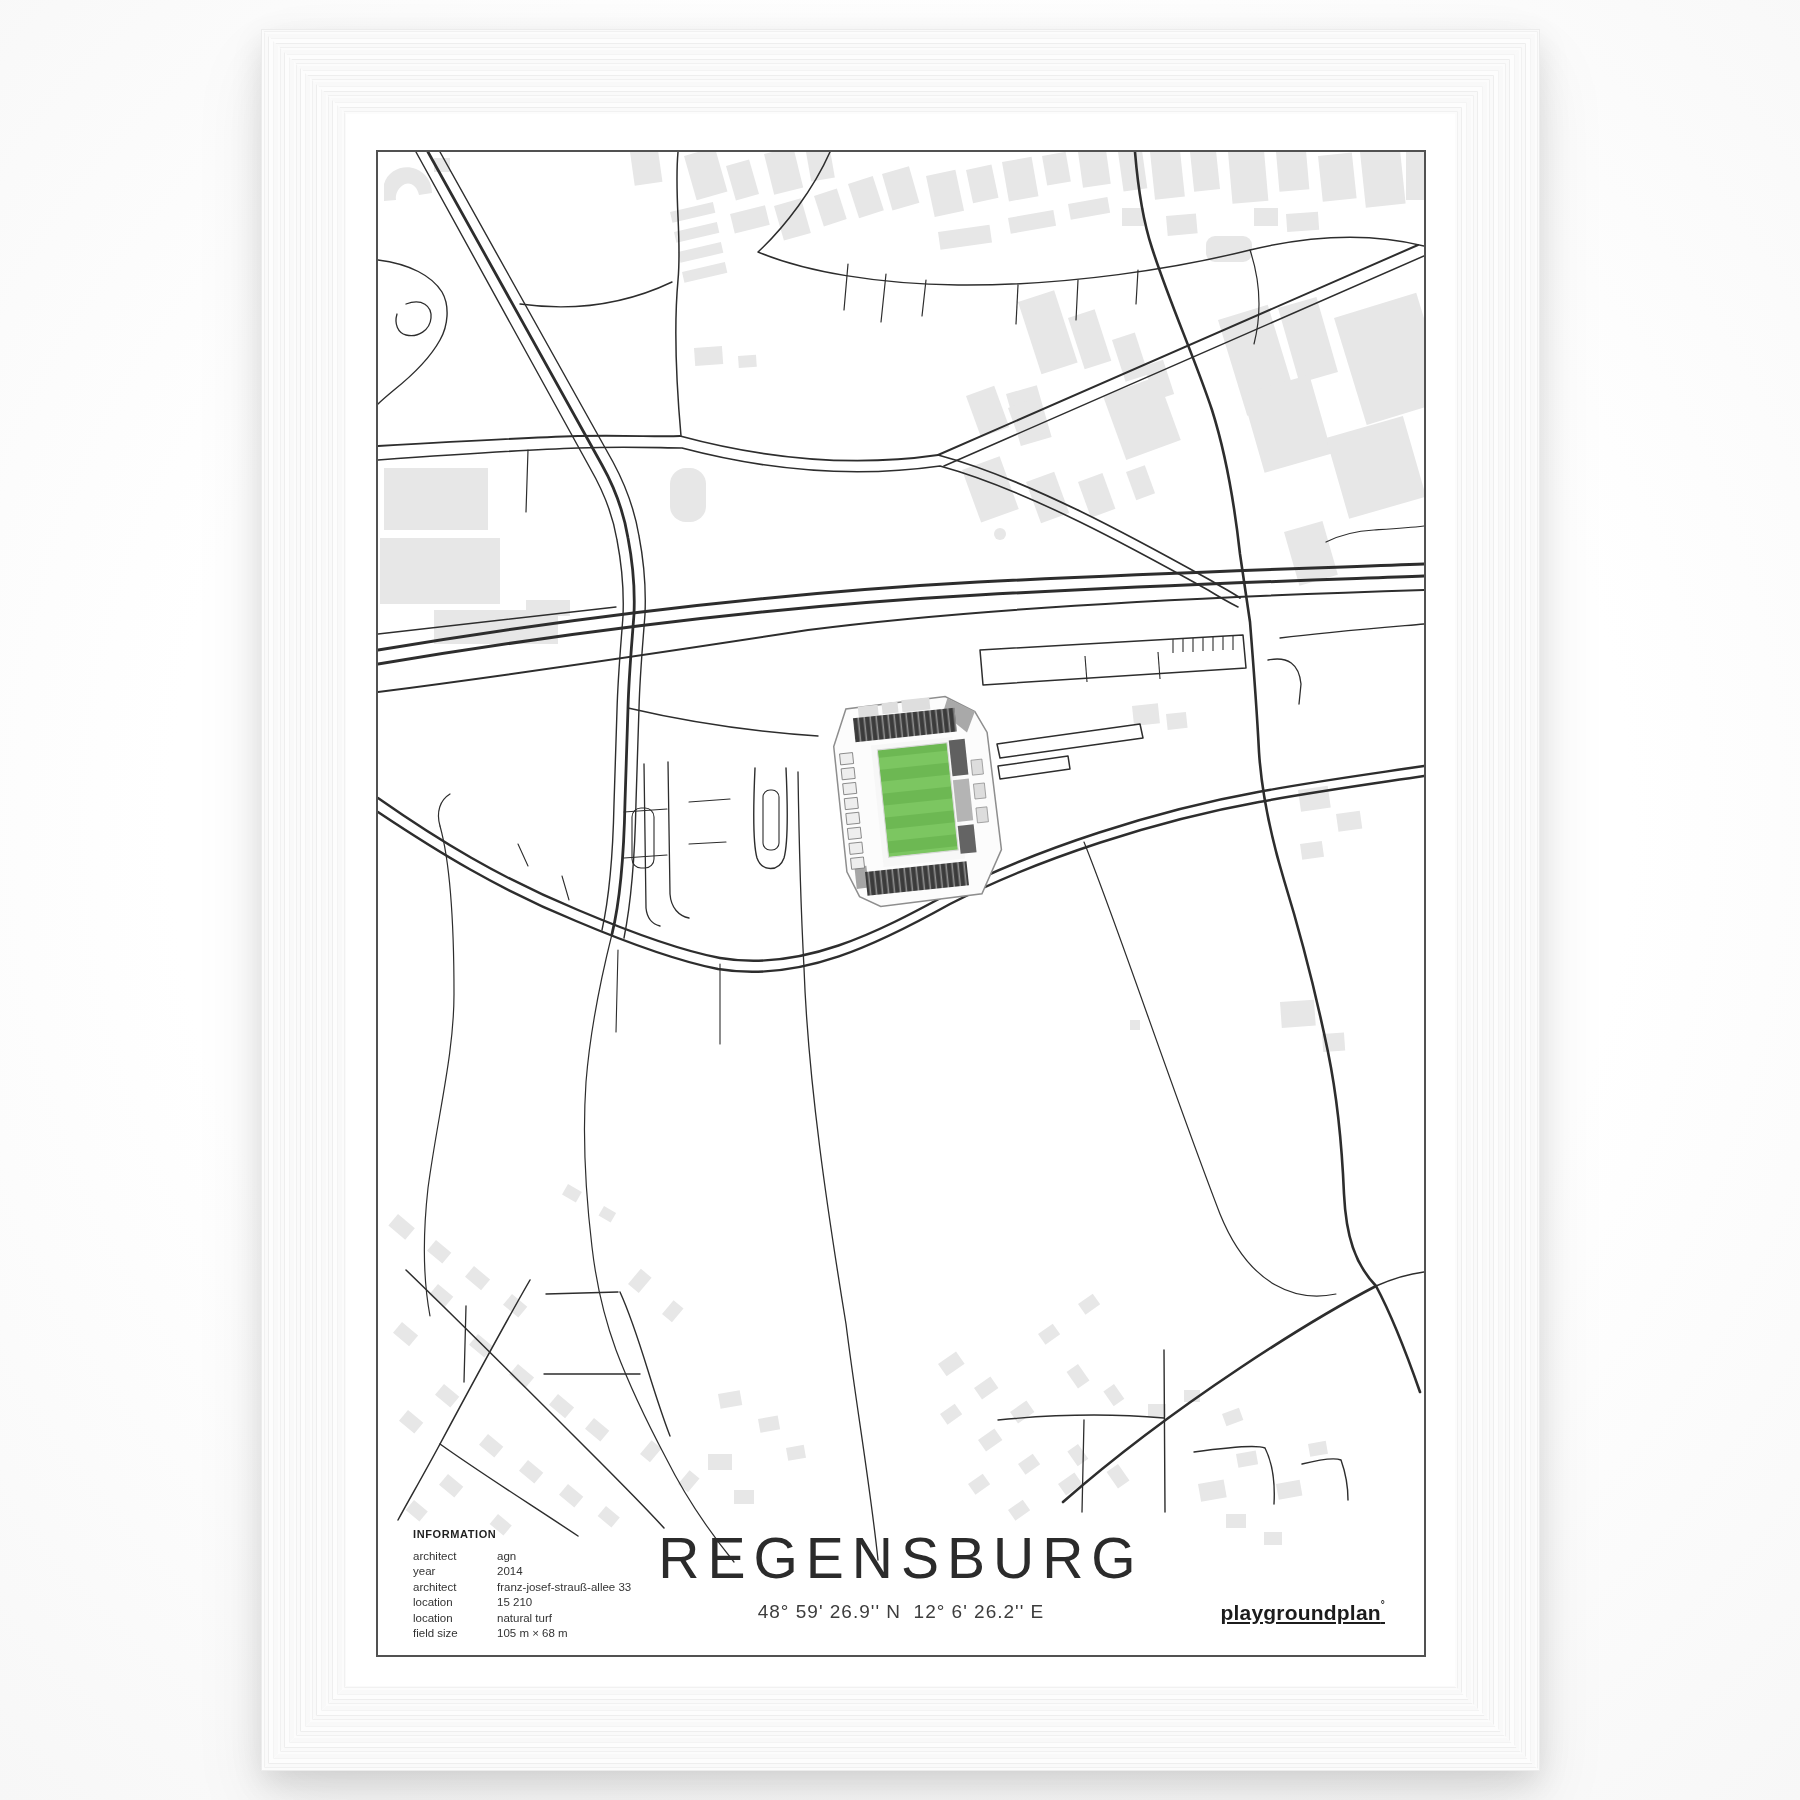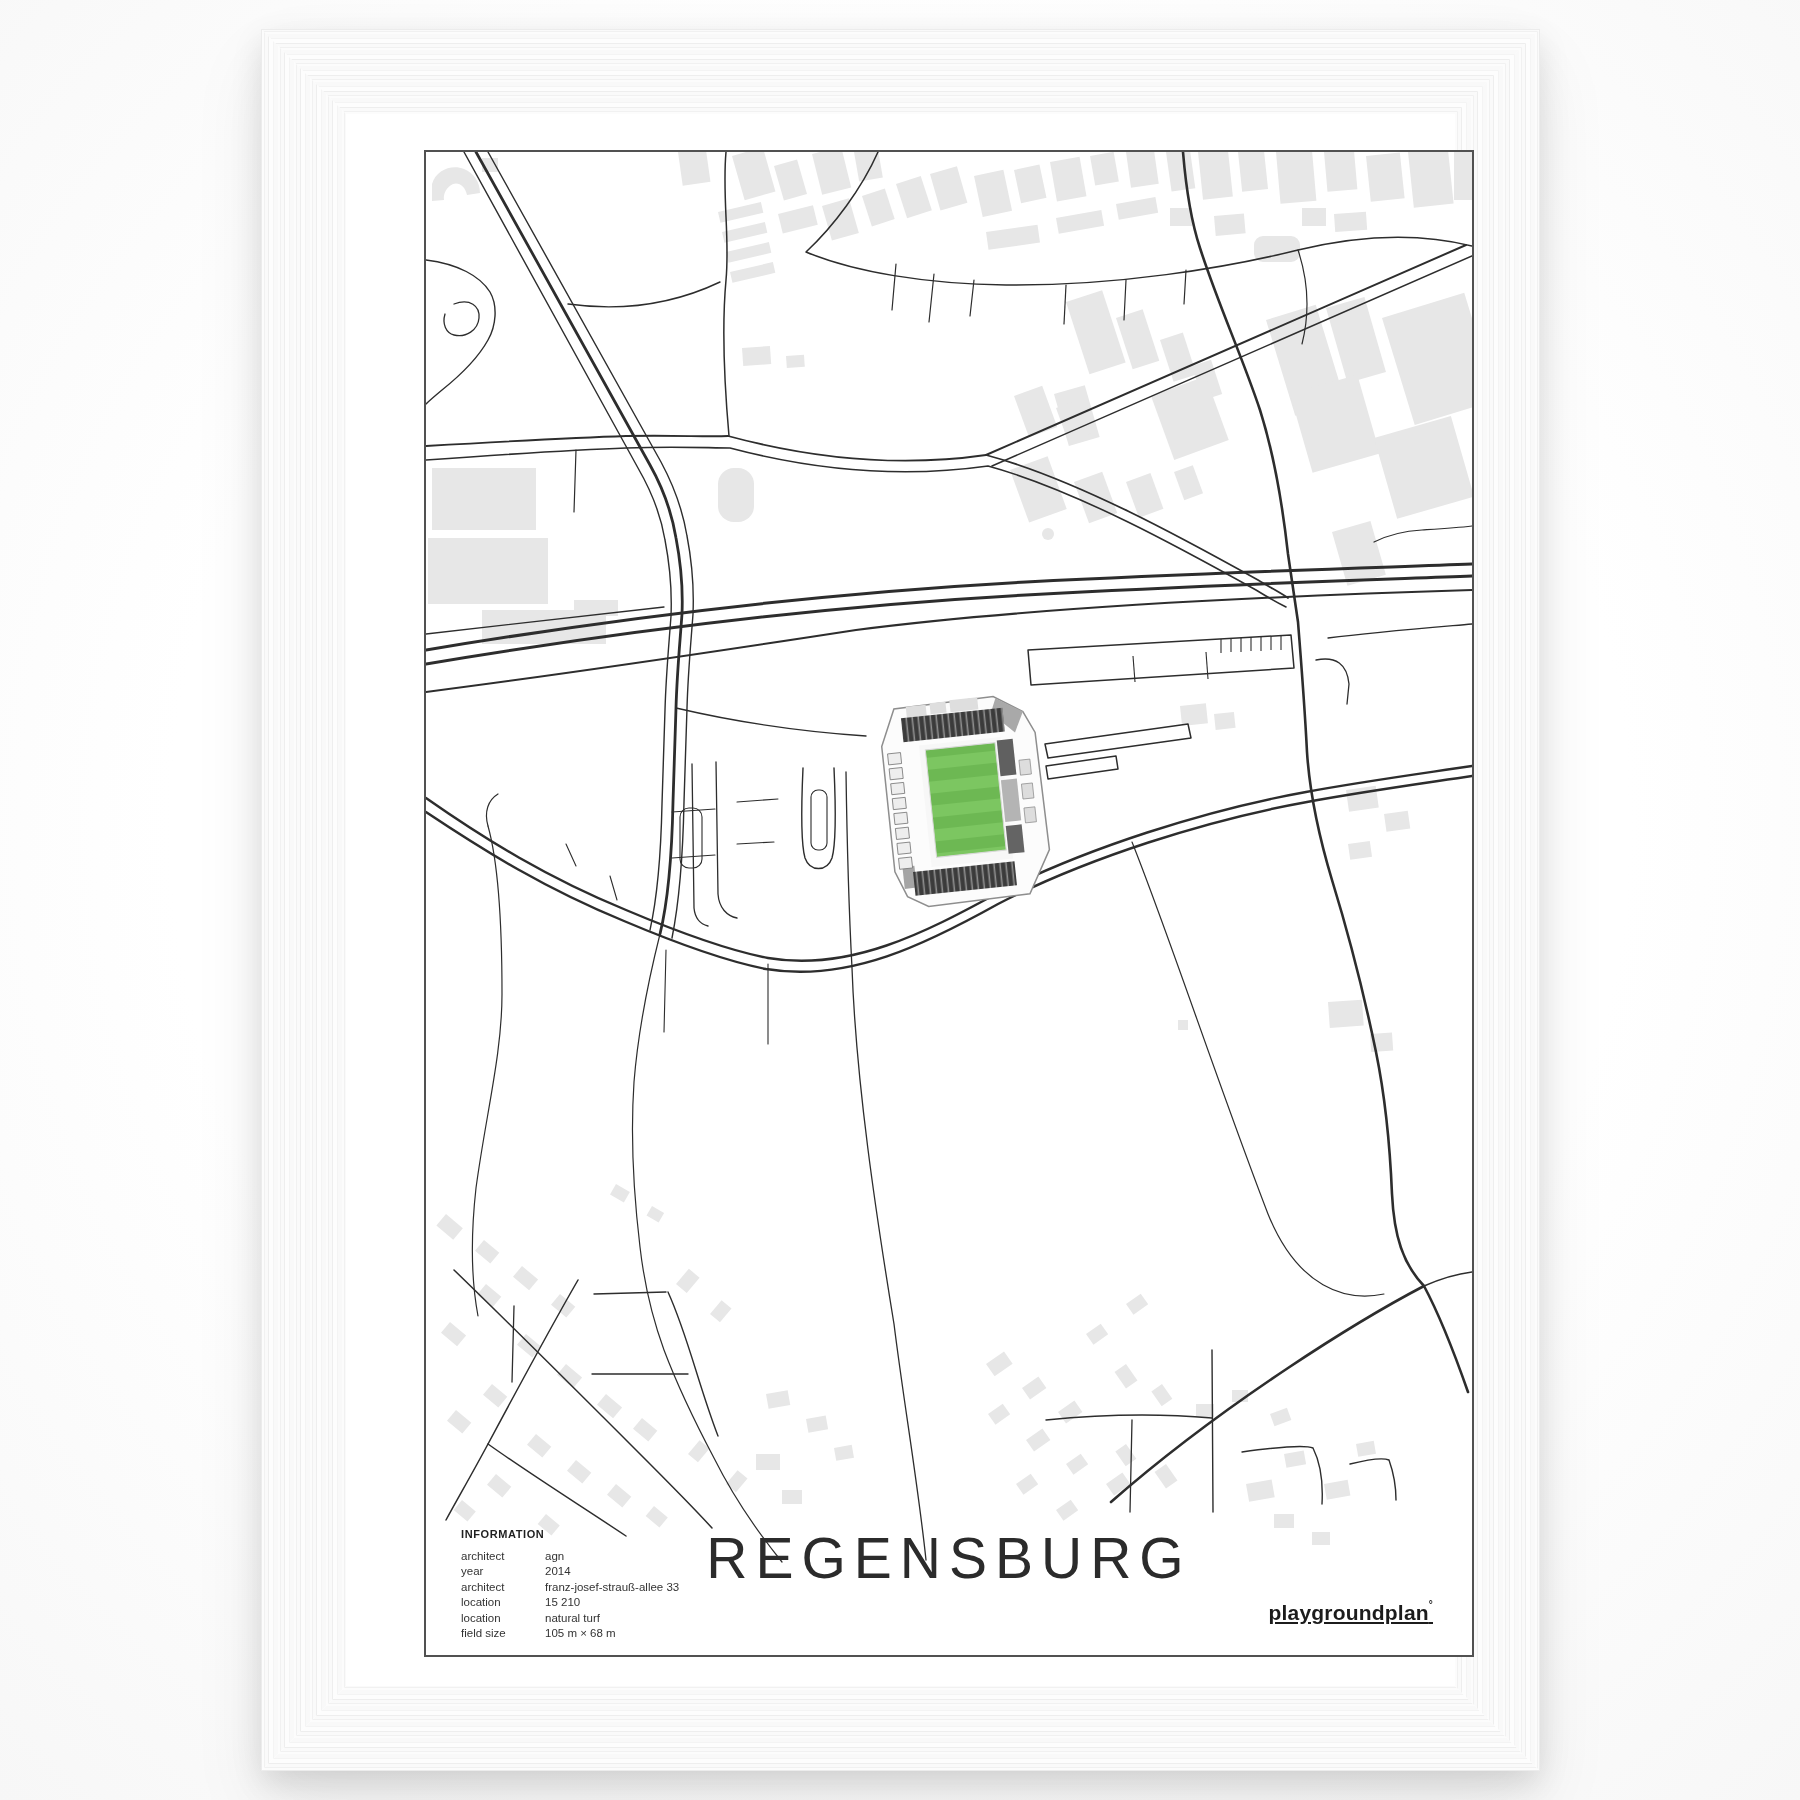--- a/index.html
+++ b/index.html
@@ -7,21 +7,21 @@
   .scene{position:relative;width:1800px;height:1800px;background:radial-gradient(circle at 50% 46%, #ffffff 55%, #f7f7f7 100%);}
   .frame{position:absolute;left:262px;top:30px;width:1277px;height:1740px;background:#ffffff;
          box-shadow:0 0 0 1px #ececec, 0 12px 30px rgba(0,0,0,.12), 0 34px 70px rgba(0,0,0,.08);}
   .band{position:absolute;}
   .band.h{background:repeating-linear-gradient(0deg,#fcfcfc 0 2px,#f1f1f1 2px 3px,#fafafa 3px 6px,#eeeeee 6px 7px,#fdfdfd 7px 11px,#f4f4f4 11px 12px,#f9f9f9 12px 16px);}
   .band.v{background:repeating-linear-gradient(90deg,#fcfcfc 0 2px,#f1f1f1 2px 3px,#fafafa 3px 6px,#eeeeee 6px 7px,#fdfdfd 7px 11px,#f4f4f4 11px 12px,#f9f9f9 12px 16px);}
   .band-top{left:0;top:0;right:0;height:84px;clip-path:polygon(0 0,100% 0,calc(100% - 84px) 100%,84px 100%);}
   .band-bottom{left:0;bottom:0;right:0;height:84px;clip-path:polygon(84px 0,calc(100% - 84px) 0,100% 100%,0 100%);}
   .band-left{left:0;top:0;bottom:0;width:84px;clip-path:polygon(0 0,100% 84px,100% calc(100% - 84px),0 100%);}
   .band-right{right:0;top:0;bottom:0;width:84px;clip-path:polygon(0 84px,100% 0,100% 100%,0 calc(100% - 84px));}
-  .poster{position:absolute;left:114px;top:120px;width:1046px;height:1503px;background:#fca5a5;border:2px solid #515151;margin-left:48px;}
+  .poster{position:absolute;left:114px;top:120px;width:1046px;height:1503px;background:#fca5a5;border:2px solid #515151;}
   .map-svg{position:absolute;left:0;top:0;width:1046px;height:1503px;}
   .info{position:absolute;left:35px;top:1376px;width:330px;color:#2e2e2e;}
   .info-heading{font-size:11px;font-weight:700;letter-spacing:.6px;color:#1f1f1f;margin-bottom:9px;}
   .info-row{display:flex;font-size:11.5px;line-height:15.4px;color:#333;align-items:center;}
   .info-label{width:84px;flex:0 0 84px;}
   .info-value{flex:1;}
   .title{position:absolute;left:0;right:0;top:1378px;text-align:center;font-size:57px;line-height:1;
          font-weight:400;letter-spacing:8px;color:#2b2b2b;white-space:pre;}
   .coords{position:absolute;left:0;right:0;top:1449px;text-align:center;font-size:19px;letter-spacing:1px;
           color:#3d3d3d;white-space:pre;}
@@ -336,17 +336,18 @@
           <span class="info-label">location</span>
           <span class="info-value">natural turf</span>
         </div>
         <div class="info-row">
           <span class="info-label">field size</span>
           <span class="info-value">105 m × 68 m</span>
         </div>
       </div>
 
       <div class="title">REGENSBURG</div>
+      <div class="coords">48° 59' 26.9'' N  12° 6' 26.2'' E</div>
       <div class="brand"><span>playgroundplan</span><span class="mark">°</span></div>
 
     </div>
   </div>
 </div>
 
 </body></html>

